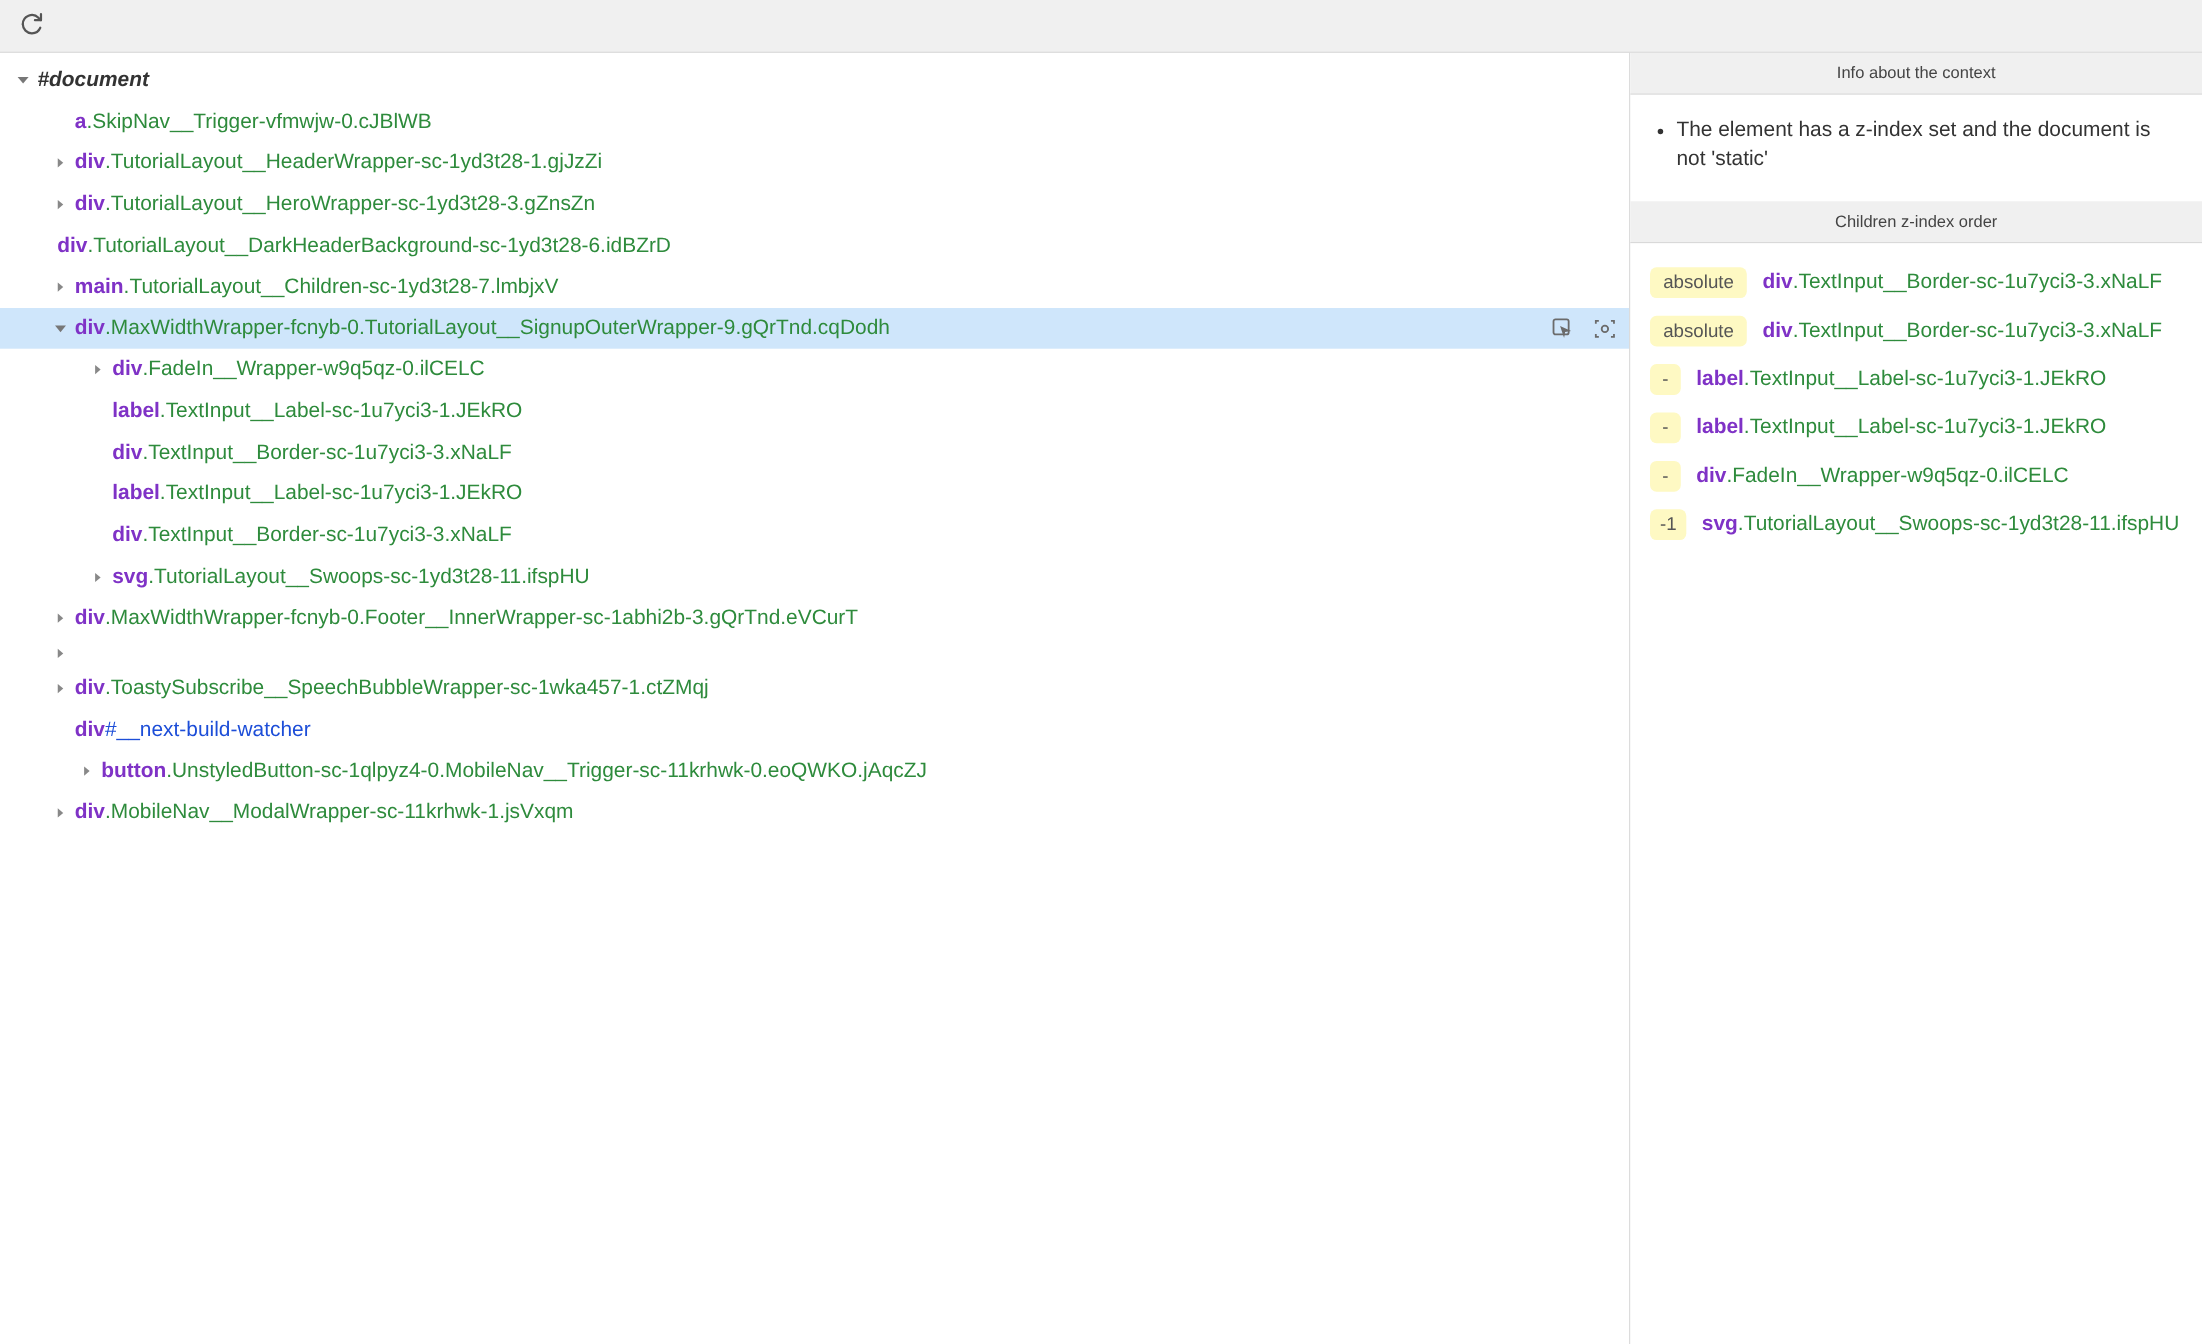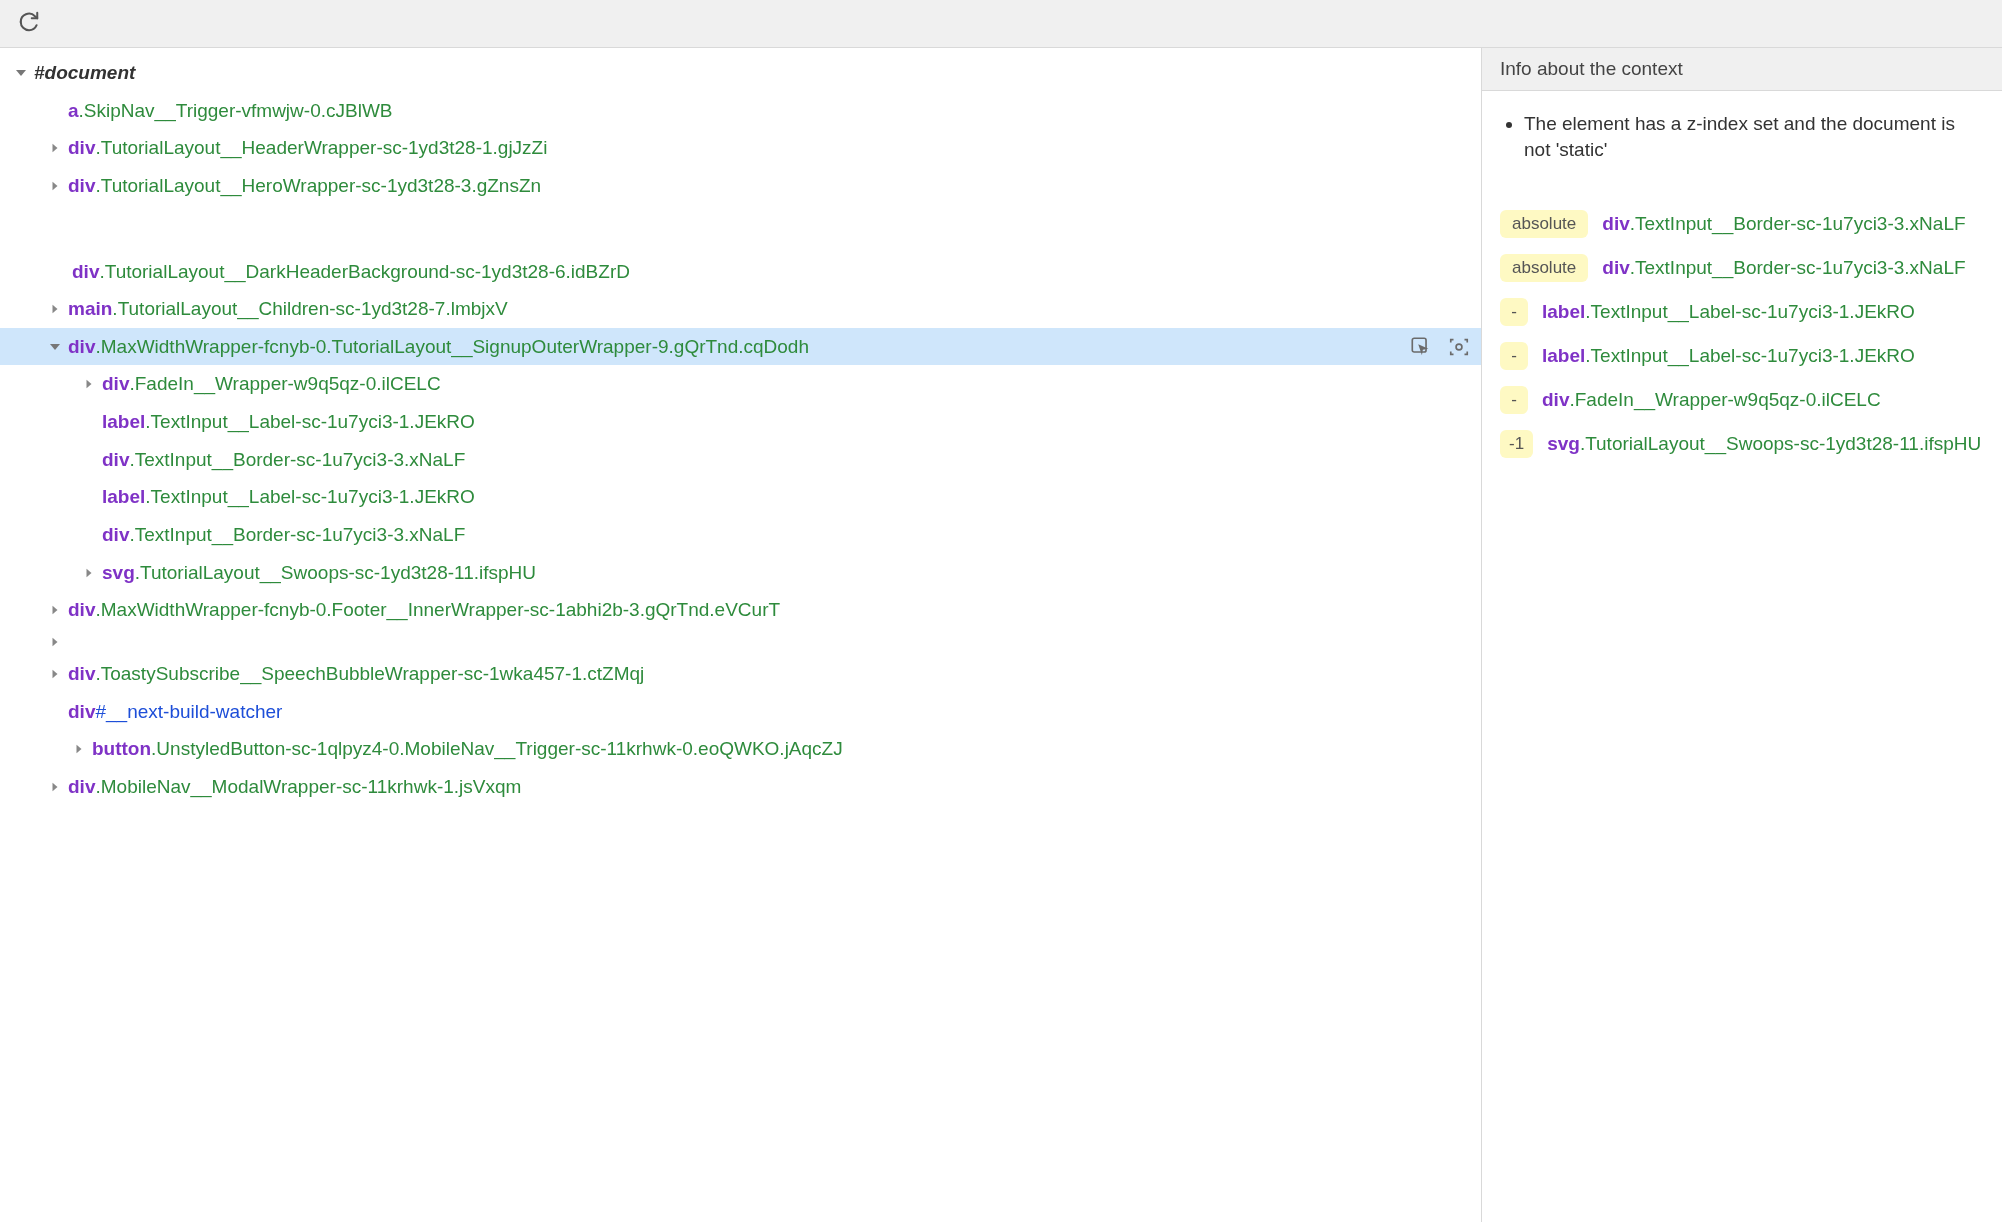--- a/index.html
+++ b/index.html
@@ -90,22 +90,23 @@
     display: inline-flex; align-items: center; justify-content: center;
     color: #6b6b6b;
     cursor: pointer;
   }
 
   
   .panel-header {
     background: #f0f0f0;
     border-bottom: 1px solid #d9d9d9;
     padding: 10px 18px;
-    font-size: 19px;
+    font-size: 15px;
     color: #444;
+    text-align: center;
   }
   .panel-body {
     padding: 14px 18px 20px 18px;
     font-size: 19px;
   }
   ul.info {
     margin: 0; padding-left: 24px;
   }
   ul.info li { margin: 6px 0; line-height: 1.35; }
 
@@ -173,21 +174,21 @@
             <span class="node-text"><span class="tag">div</span><span class="cls">.TutorialLayout__HeaderWrapper-sc-1yd3t28-1.gjJzZi</span></span>
           </div>
           <div class="row" style="padding-left: 48px;">
             <span class="arrow">
               <svg width="10" height="10" viewBox="0 0 12 12">
                 <polygon points="3,1 9,6 3,11" fill="#888"></polygon>
               </svg>
             </span>
             <span class="node-text"><span class="tag">div</span><span class="cls">.TutorialLayout__HeroWrapper-sc-1yd3t28-3.gZnsZn</span></span>
           </div>
-          <div class="row" style="padding-left: 52px; margin-top: 48px;">
+          <div class="row" style="padding-left: 32px;">
             <span class="spacer"></span>
             <span class="node-text"><span class="tag">div</span><span class="cls">.TutorialLayout__DarkHeaderBackground-sc-1yd3t28-6.idBZrD</span></span>
           </div>
           <div class="row" style="padding-left: 48px;">
             <span class="arrow">
               <svg width="10" height="10" viewBox="0 0 12 12">
                 <polygon points="3,1 9,6 3,11" fill="#888"></polygon>
               </svg>
             </span>
             <span class="node-text"><span class="tag">main</span><span class="cls">.TutorialLayout__Children-sc-1yd3t28-7.lmbjxV</span></span>
@@ -292,20 +293,21 @@
         </div>
     </div>
 
     <div class="side-pane">
       <div class="panel-header">Info about the context</div>
       <div class="panel-body">
         <ul class="info" id="context-bullets">
             <li>The element has a z-index set and the document is not 'static'</li>
           </ul>
       </div>
+      <div class="panel-header">Children z-index order</div>
       <div class="panel-body">
         <div id="zchildren">
             <div class="zchild">
               <span class="badge">absolute</span>
               <span class="node-text"><span class="tag">div</span><span class="cls">.TextInput__Border-sc-1u7yci3-3.xNaLF</span></span>
             </div>
             <div class="zchild">
               <span class="badge">absolute</span>
               <span class="node-text"><span class="tag">div</span><span class="cls">.TextInput__Border-sc-1u7yci3-3.xNaLF</span></span>
             </div>

